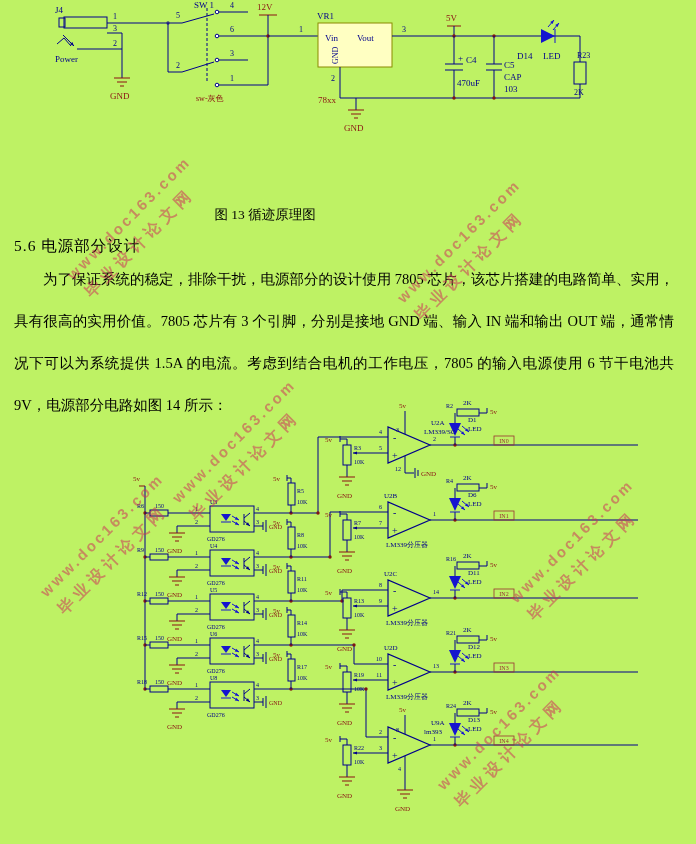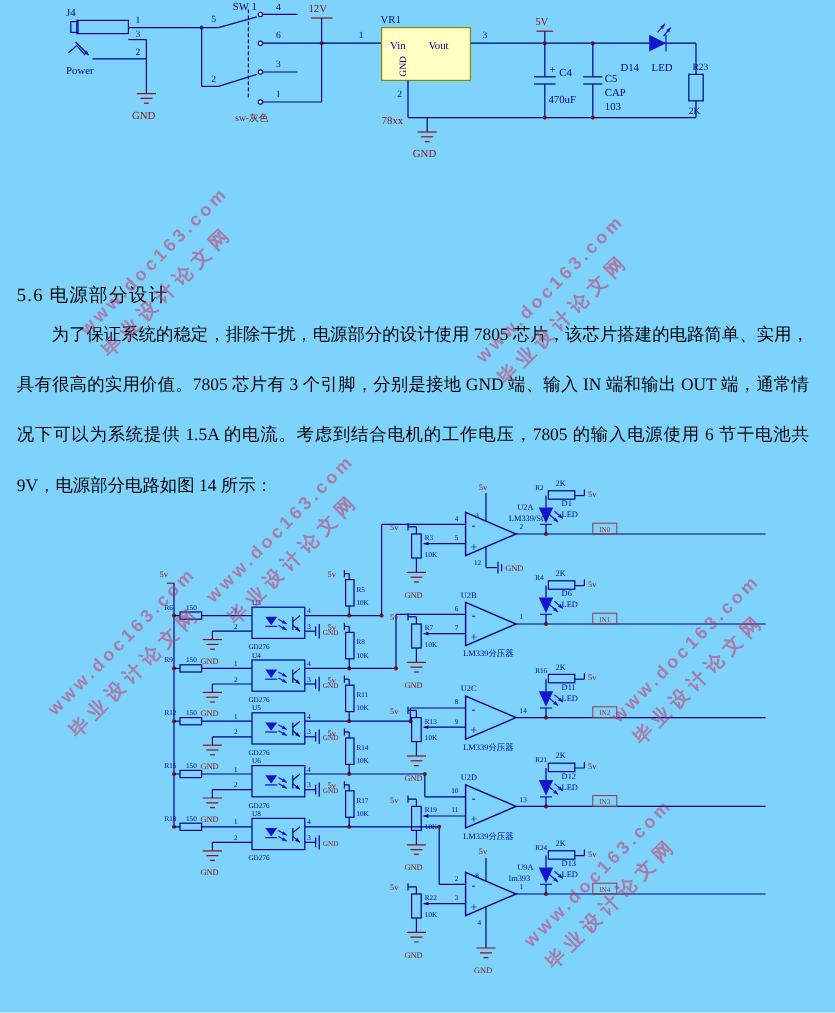--- a/index.html
+++ b/index.html
@@ -1,16 +1,16 @@
 <!DOCTYPE html>
 <html><head>
 <meta charset="utf-8">
 <style>
   html,body{margin:0;padding:0;background:#fff;}
-  .page{position:relative;width:696px;height:844px;background:#7dd3fc;overflow:hidden;
+  .page{position:relative;width:696px;height:844px;background:#bef264;overflow:hidden;
         font-family:"Liberation Serif",serif;}
   #schematic-canvas{position:absolute;left:0;top:0;z-index:2;pointer-events:none;}
   .cap13{position:absolute;left:0;top:206px;width:530px;text-align:center;font-size:13.5px;color:#000;z-index:1;}
   .cap14{position:absolute;left:0;top:817px;width:696px;text-align:center;font-size:14px;color:#000;z-index:1;margin-top:46px;}
   .heading{position:absolute;left:14px;top:236px;font-size:15.5px;font-weight:normal;color:#000;letter-spacing:1px;z-index:1;}
   .body-text{position:absolute;left:14px;top:258px;width:660px;font-size:14.5px;line-height:42px;
              text-align:justify;color:#000;text-indent:2em;z-index:1;margin:0;}
   .wm{position:absolute;z-index:3;transform:rotate(-45deg);color:rgba(206,44,88,0.52);
       font-weight:bold;pointer-events:none;text-align:left;font-family:"Liberation Sans",sans-serif;}
   .wm .u{display:block;font-size:15px;letter-spacing:3px;}
@@ -576,20 +576,21 @@
       <text x="399" y="712" font-size="7" fill="#8b1313" text-anchor="start" font-family="&quot;Liberation Serif&quot;,serif">5v</text>
       <text x="399" y="732" font-size="6" fill="#00008b" text-anchor="end" font-family="&quot;Liberation Serif&quot;,serif">8</text>
       <line x1="405" y1="756" x2="405" y2="790" stroke="#00008b" stroke-width="1"></line>
       <line x1="397" y1="790" x2="413" y2="790" stroke="#8b1313" stroke-width="1"></line>
       <line x1="400" y1="794" x2="410" y2="794" stroke="#8b1313" stroke-width="1"></line>
       <line x1="403" y1="798" x2="407" y2="798" stroke="#8b1313" stroke-width="1"></line>
       <text x="395" y="811" font-size="7" fill="#8b1313" text-anchor="start" font-family="&quot;Liberation Serif&quot;,serif">GND</text>
       <text x="401" y="771" font-size="6" fill="#00008b" text-anchor="end" font-family="&quot;Liberation Serif&quot;,serif">4</text>
     </svg>
 
+  <div class="cap13">图 13 循迹原理图</div>
   <div class="heading">5.6 电源部分设计</div>
   <p class="body-text">为了保证系统的稳定，排除干扰，电源部分的设计使用 7805 芯片，该芯片搭建的电路简单、实用，具有很高的实用价值。7805 芯片有 3 个引脚，分别是接地 GND 端、输入 IN 端和输出 OUT 端，通常情况下可以为系统提供 1.5A 的电流。考虑到结合电机的工作电压，7805 的输入电源使用 6 节干电池共 9V，电源部分电路如图 14 所示：</p>
   <div class="cap14">图 14 电源接口电路</div>
 
   <div class="wm" style="left:55px;top:205px">
     <span class="u">www.doc163.com</span>
     <span class="n">毕业设计论文网</span>
   </div>
   <div class="wm" style="left:385px;top:228px">
     <span class="u">www.doc163.com</span>

